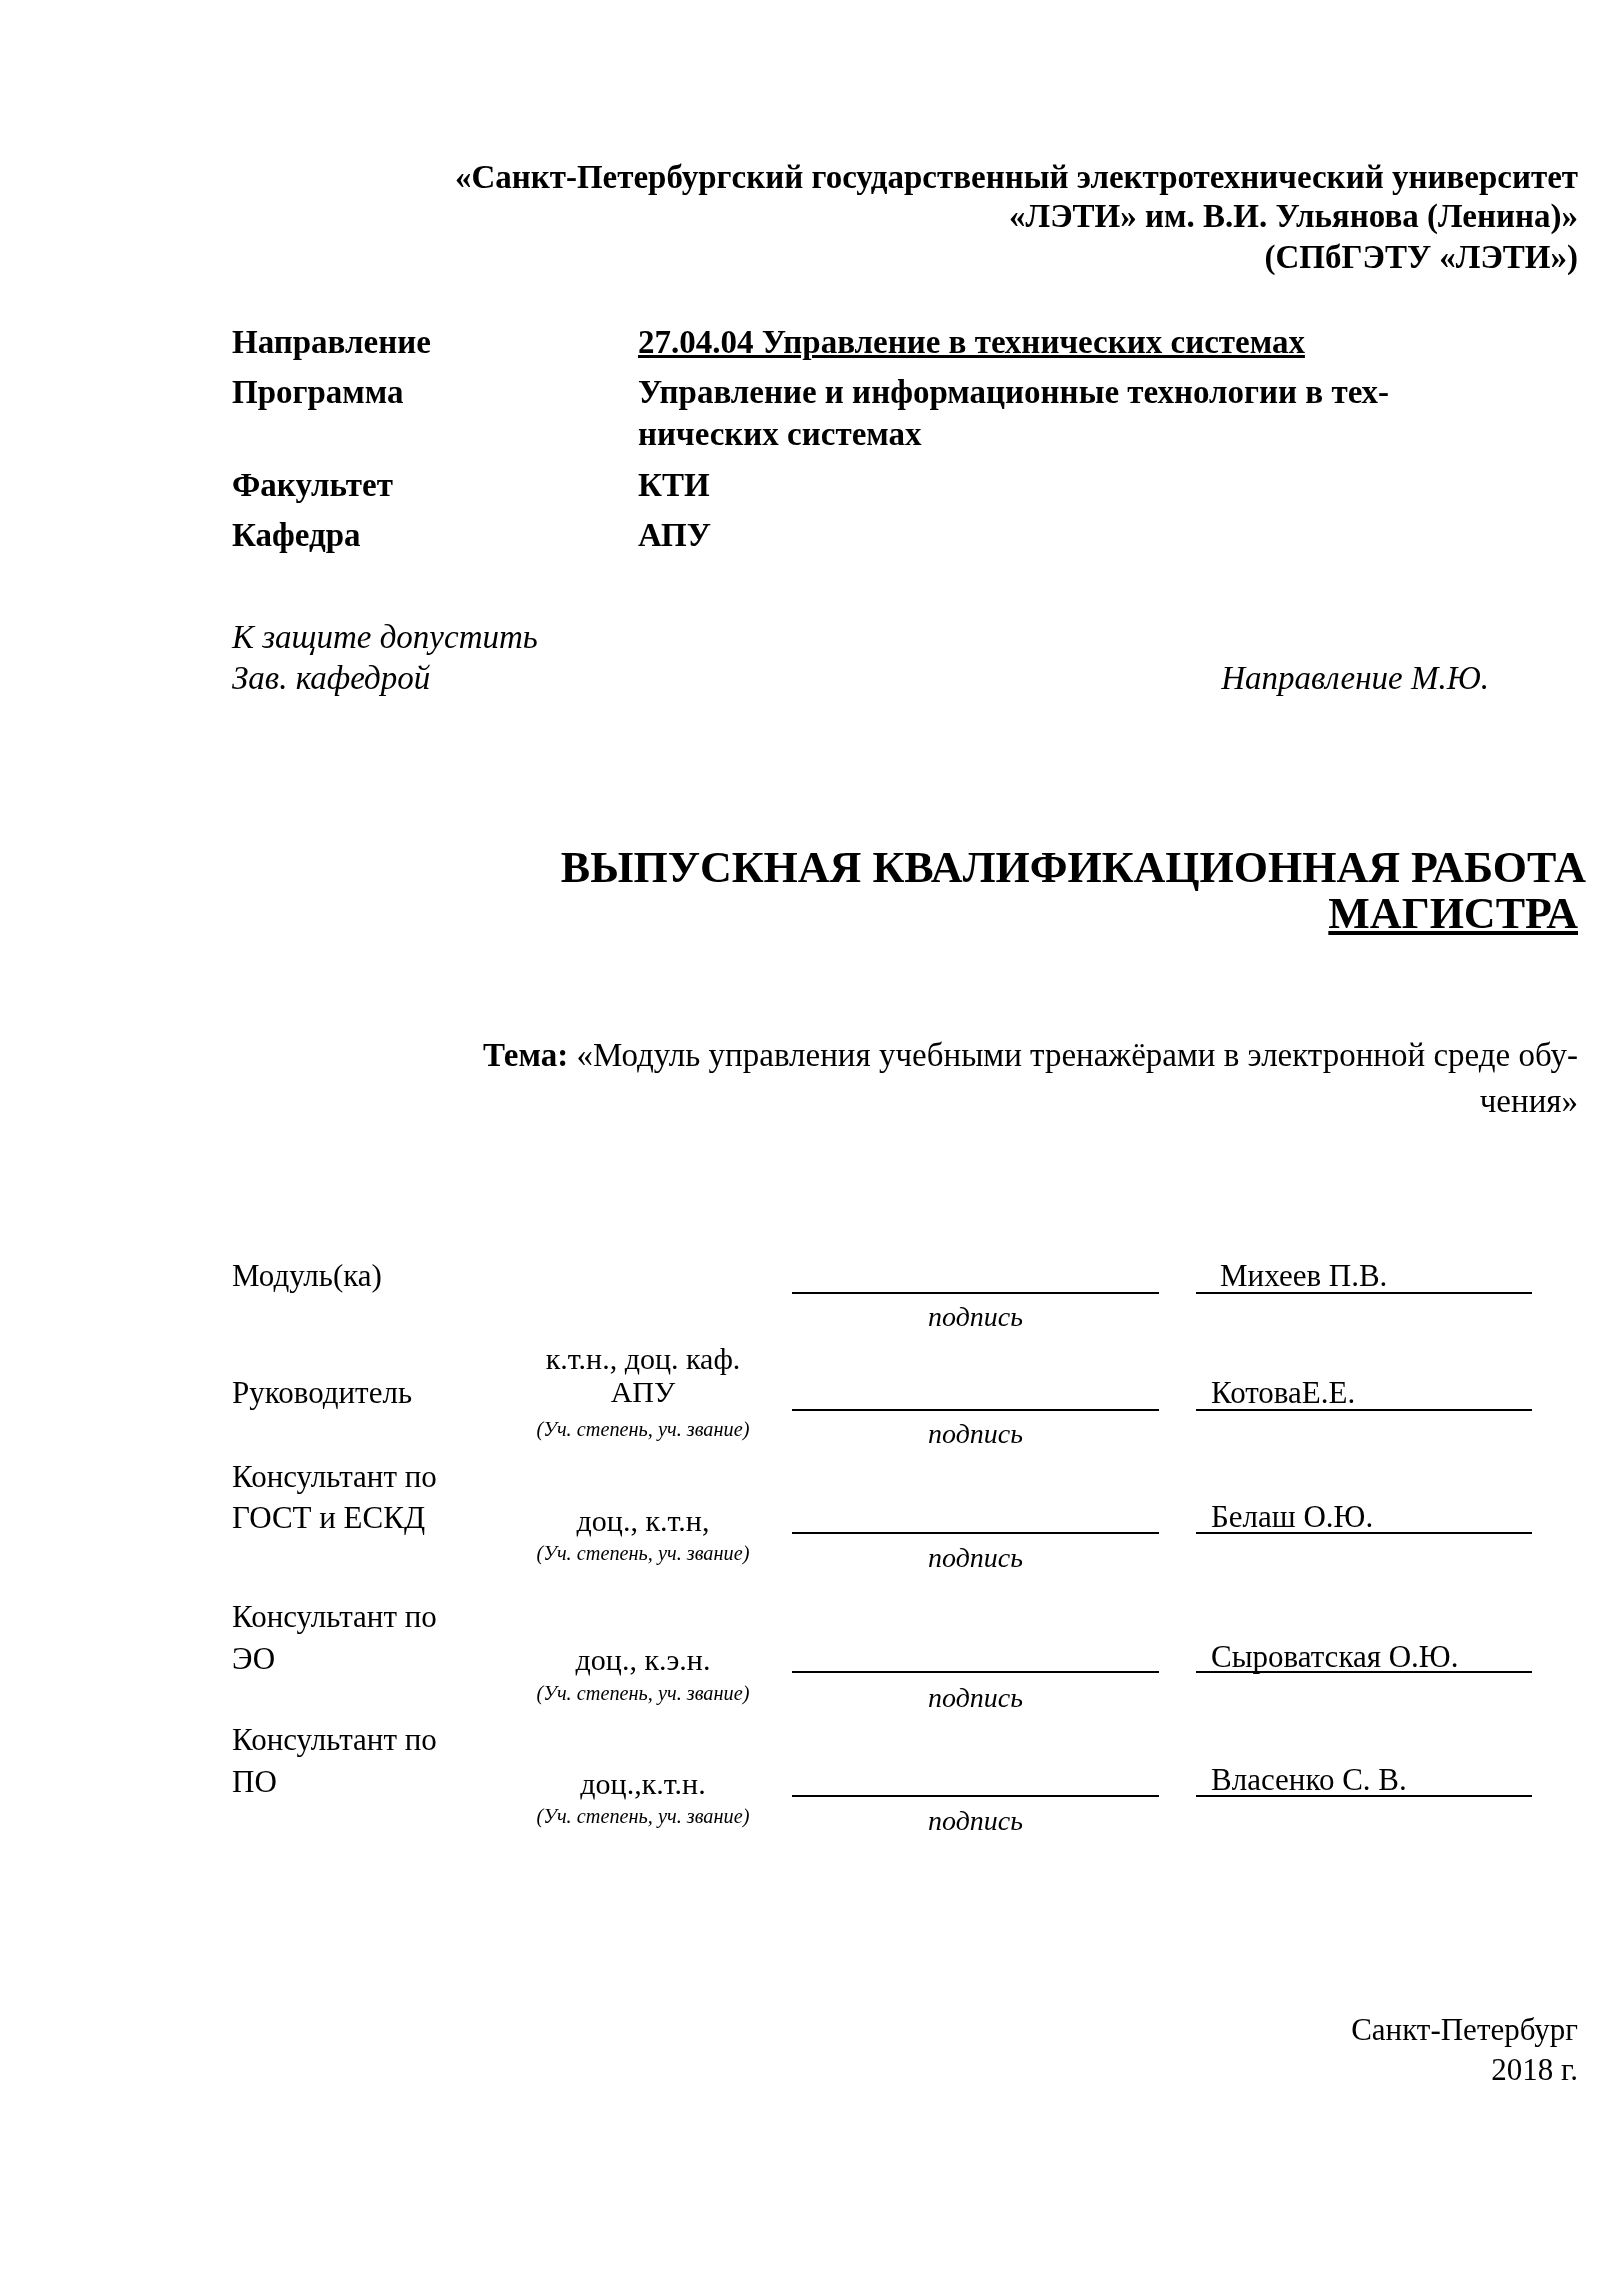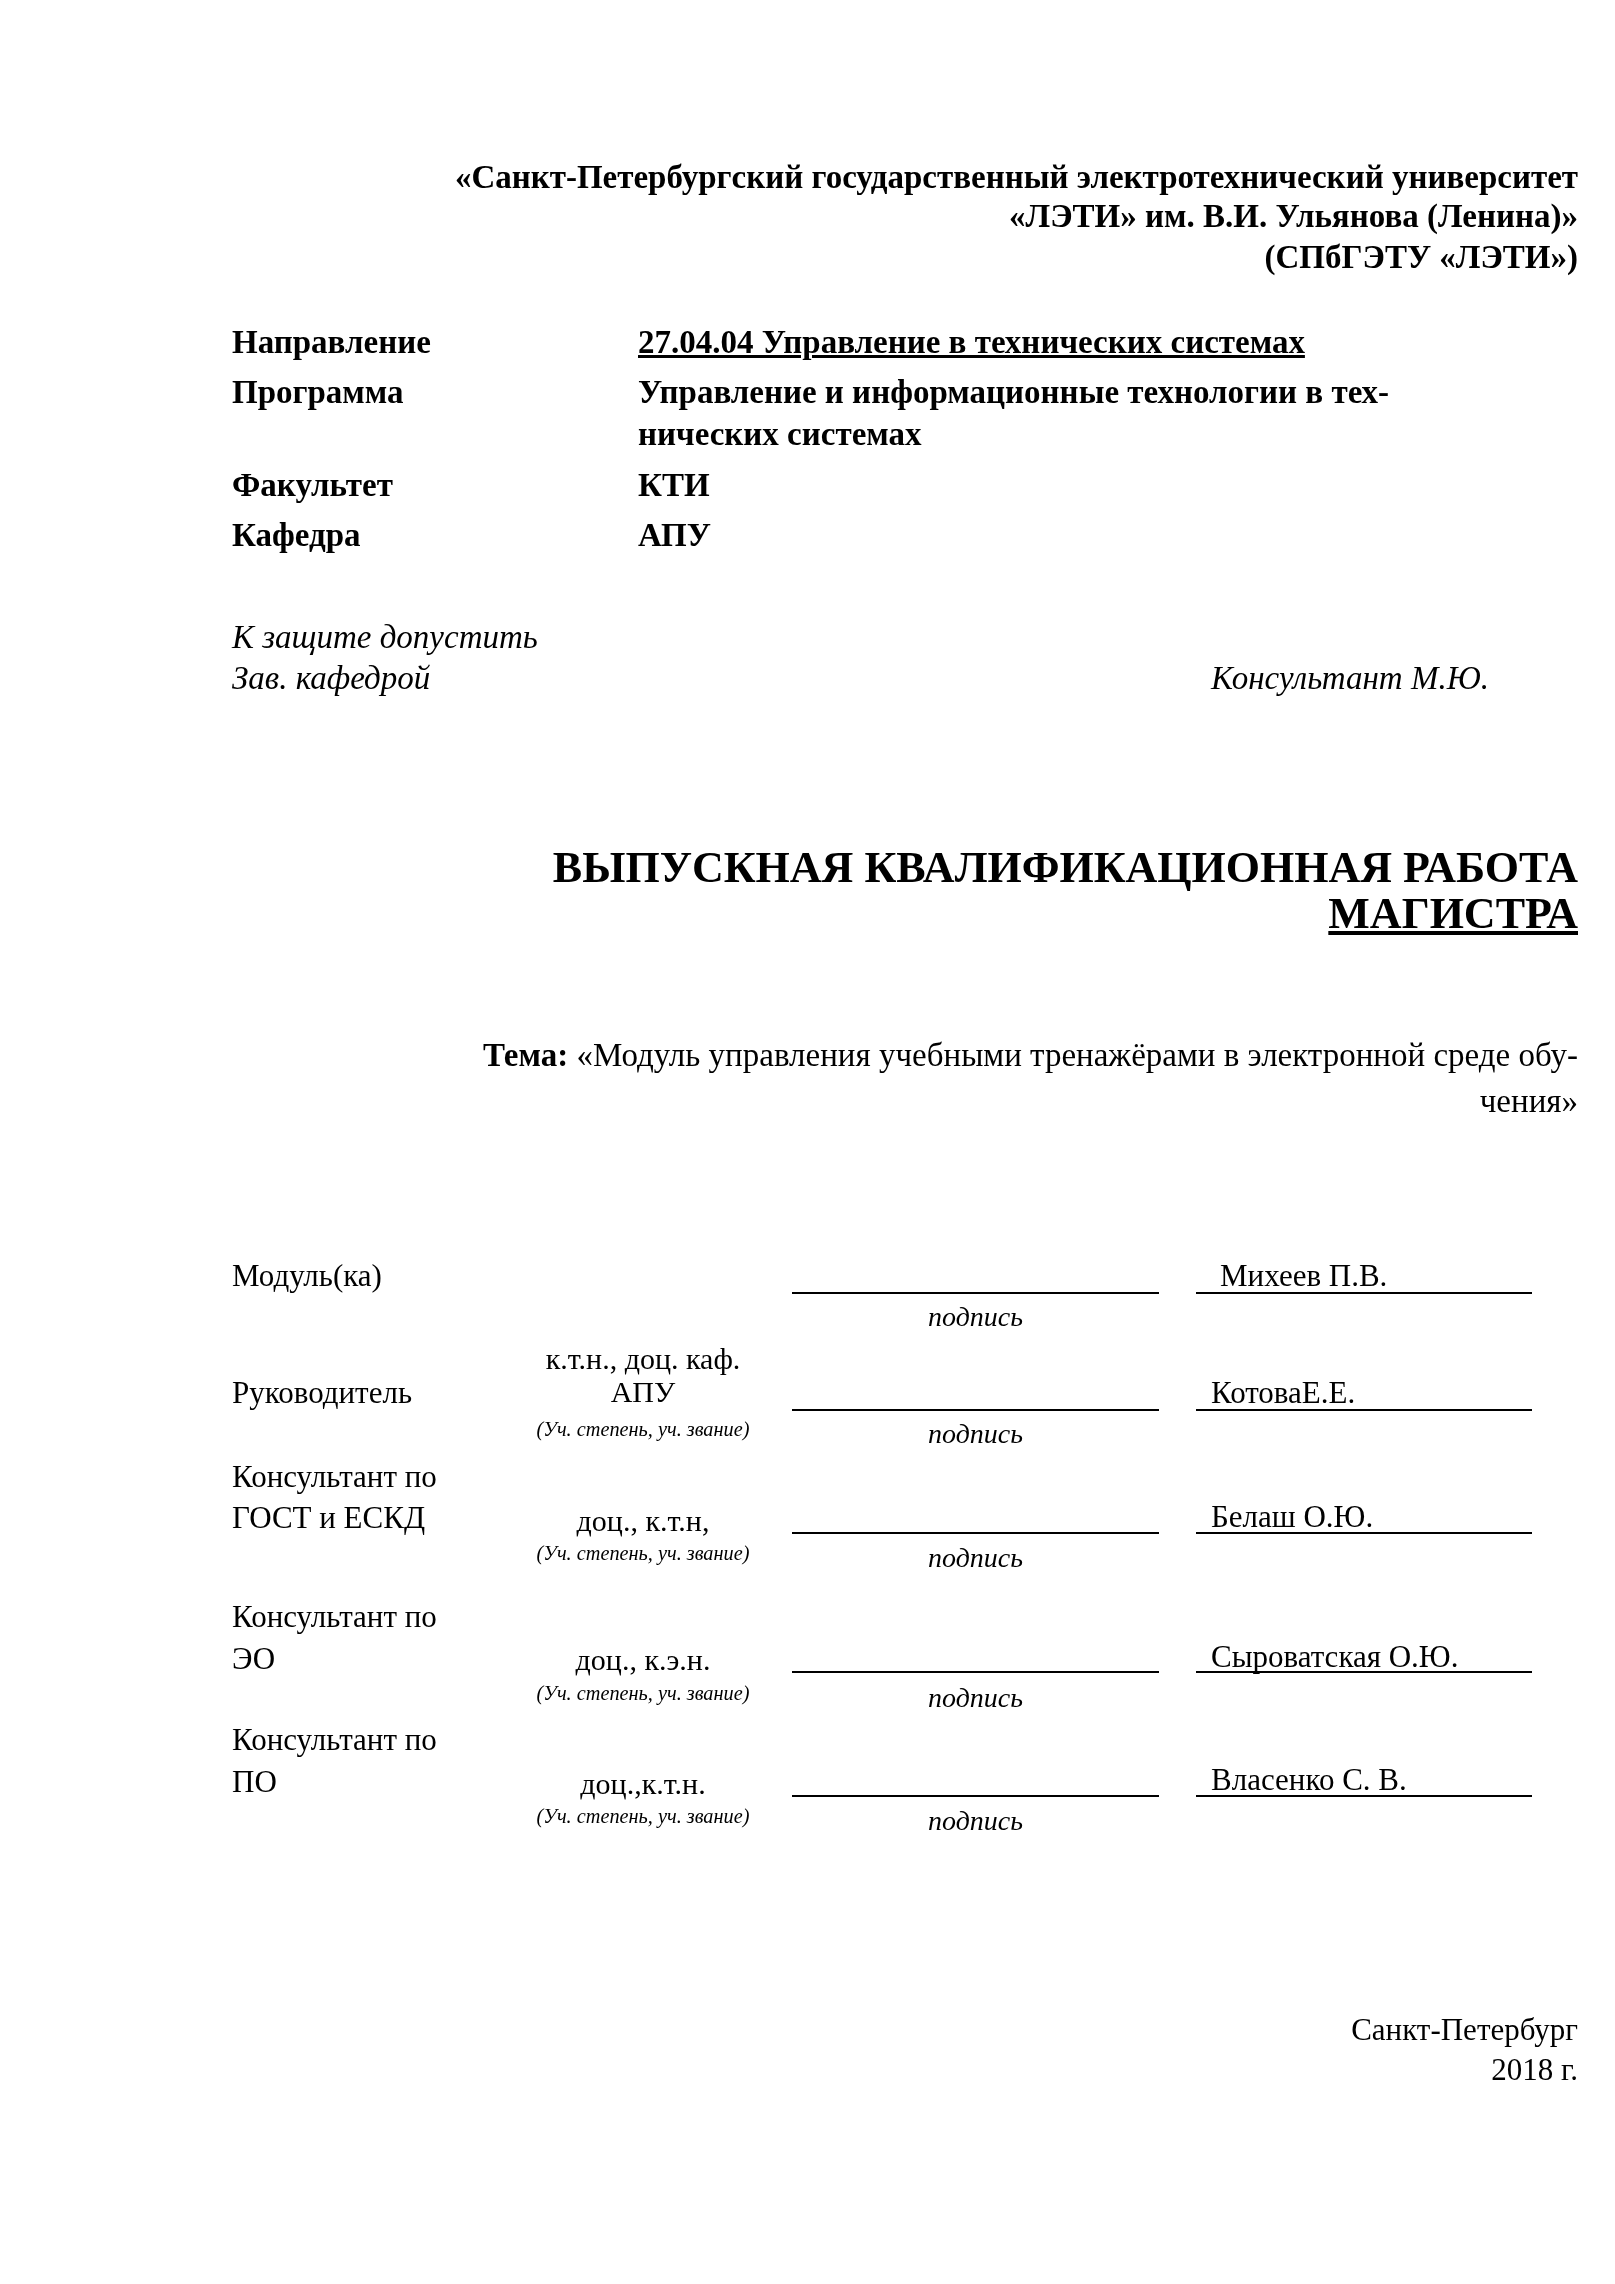--- a/index.html
+++ b/index.html
@@ -35,23 +35,23 @@
 <div class="abs lbl" style="left:638px; top:416px;">нических системах</div>
 
 <div class="abs lbl" style="left:232px; top:467px;">Факультет</div>
 <div class="abs lbl" style="left:638px; top:467px;">КТИ</div>
 
 <div class="abs lbl" style="left:232px; top:517px;">Кафедра</div>
 <div class="abs lbl" style="left:638px; top:517px;">АПУ</div>
 
 <div class="abs i" style="left:232px; top:619px; font-size:33px;">К защите допустить</div>
 <div class="abs i" style="left:232px; top:660px; font-size:33px;">Зав. кафедрой</div>
-<div class="abs i" style="right:127px; top:660px; font-size:33px;">Консультант М.Ю.</div>
+<div class="abs i" style="right:127px; top:660px; font-size:33px;">Направление М.Ю.</div>
 
-<div class="abs center title" style="top:842px;">ВЫПУСКНАЯ КВАЛИФИКАЦИОННАЯ РАБОТА</div>
+<div class="abs center title" style="top:842px;margin-left:8px;">ВЫПУСКНАЯ КВАЛИФИКАЦИОННАЯ РАБОТА</div>
 <div class="abs center title" style="top:888px;text-decoration:underline;">МАГИСТРА</div>
 
 <div class="abs center topic" style="top:1035px;">
   <span class="b">Тема:</span><span> «Модуль управления учебными тренажёрами в электронной среде обу-</span>
 </div>
 <div class="abs center topic" style="top:1081px;">чения»</div>
 
 <div class="abs sig" style="left:232px; top:1258px;">Модуль(ка)</div>
 <div class="line" style="left:792px; top:1292px; width:367px;"></div>
 <div class="abs podpis" style="left:792px; top:1301px;">подпись</div>

